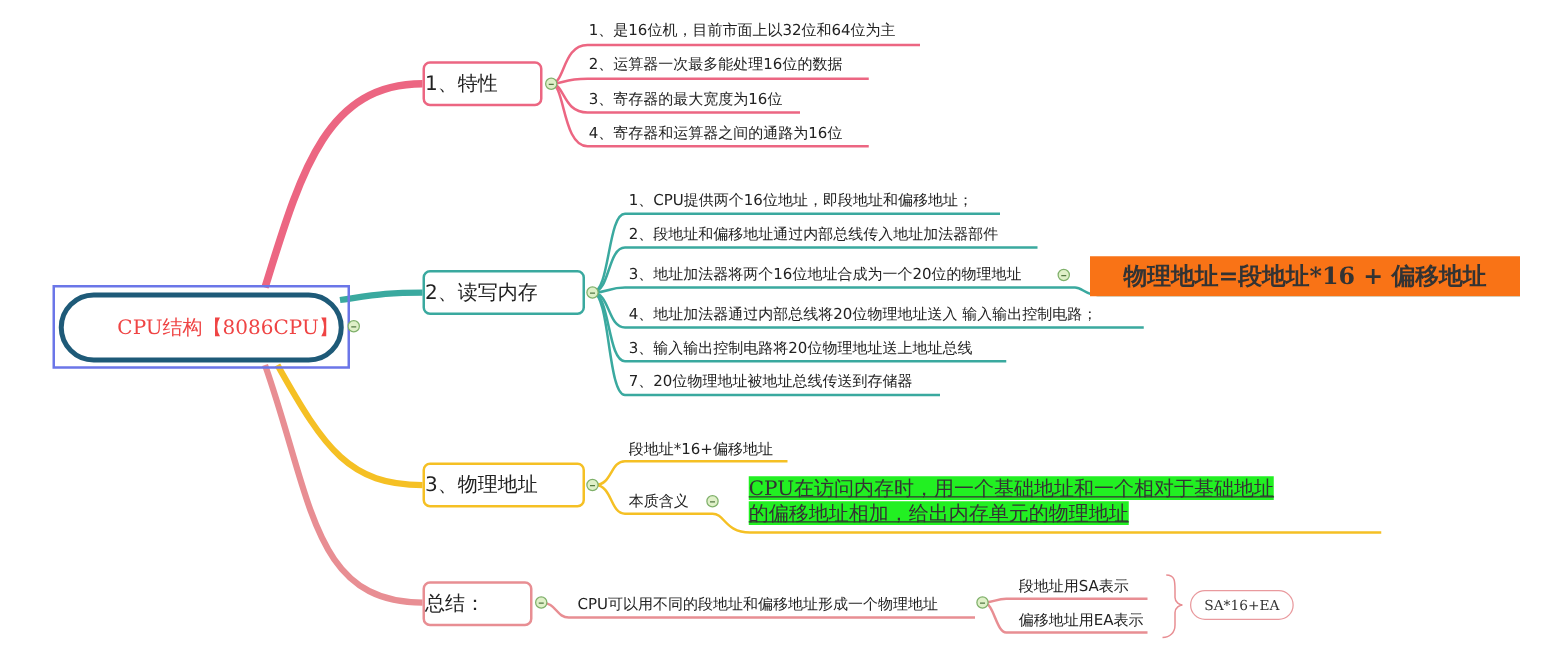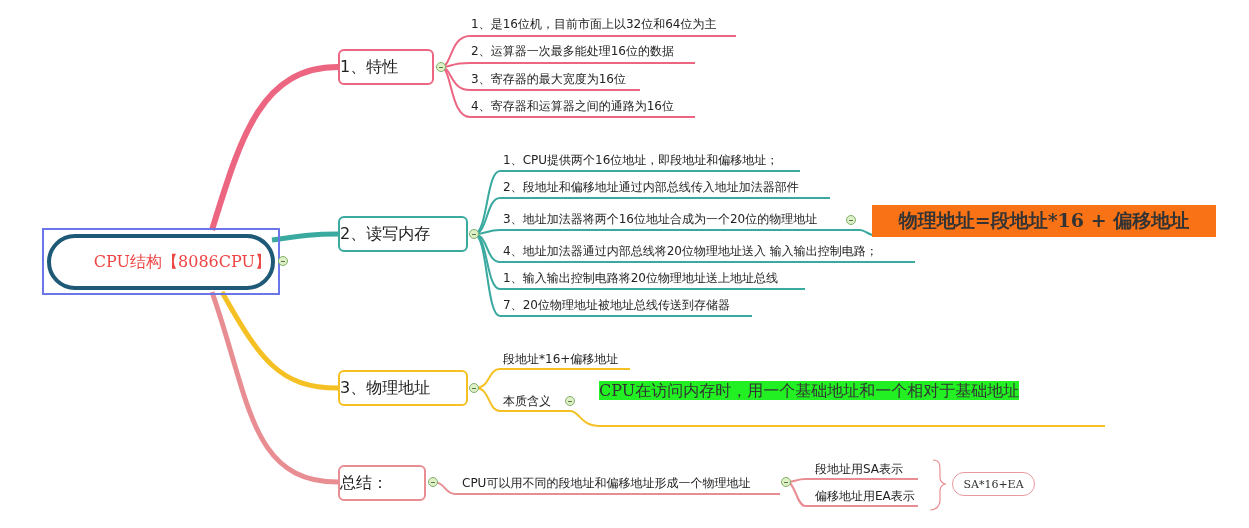--- a/index.html
+++ b/index.html
@@ -16,21 +16,21 @@
           font-family:"DejaVu Serif","Liberation Serif",serif; font-size:16px; color:#ef4444; }
   .leaf { position:absolute; font-size:12px; color:#222; white-space:nowrap; line-height:14px; }
   .collapse { position:absolute; width:10px; height:10px; border-radius:50%; box-sizing:border-box;
               border:1px solid #7fb06a; background:#dff0c8; }
   .collapse::after { content:""; position:absolute; left:2px; right:2px; top:4px; height:1px; background:#557a44; }
   .formula { position:absolute; left:872px; top:205px; width:344px; height:32px; background:#f97316;
              display:flex; align-items:center; justify-content:center;
              font-family:"DejaVu Serif","Liberation Serif",serif; font-weight:bold; font-size:19px; color:#333; }
   .meaning { position:absolute; left:599px; top:381px; width:490px; font-size:16px; line-height:20px;
              font-family:"DejaVu Serif","Liberation Serif",serif; color:#333; }
-  .meaning span { background:#22f022; }
+  .meaning span { background:#22f022;text-decoration:underline; }
   .pill { position:absolute; left:952px; top:472px; width:83px; height:24px; box-sizing:border-box;
           border:1px solid #e99a9e; border-radius:12px; display:flex; align-items:center; justify-content:center;
           font-size:11px; font-family:"DejaVu Serif","Liberation Serif",serif; color:#333; }
 </style>
 </head>
 <body>
 
 <svg class="links" viewBox="0 0 1249 528">
 
   <path d="M212 230 C 240 140, 260 67, 338 67" stroke="#ec6682" stroke-width="6" fill="none"></path>
@@ -88,35 +88,36 @@
 
 <div class="topic" style="left:338px;top:216px;width:130px;height:36px;border-color:#3aa99f;">
   <span>2、读写内存</span>
 </div>
 <div class="collapse" style="left:469px;top:229px;"></div>
 <div class="leaf" style="left:503px;top:153px;">1、CPU提供两个16位地址，即段地址和偏移地址；</div>
 <div class="leaf" style="left:503px;top:180px;">2、段地址和偏移地址通过内部总线传入地址加法器部件</div>
 <div class="leaf" style="left:503px;top:212px;">3、地址加法器将两个16位地址合成为一个20位的物理地址</div>
 <div class="collapse" style="left:846px;top:215px;"></div>
 <div class="leaf" style="left:503px;top:244px;">4、地址加法器通过内部总线将20位物理地址送入 输入输出控制电路；</div>
-<div class="leaf" style="left:503px;top:271px;">1、输入输出控制电路将20位物理地址送上地址总线</div>
+<div class="leaf" style="left:503px;top:271px;">3、输入输出控制电路将20位物理地址送上地址总线</div>
 <div class="leaf" style="left:503px;top:298px;">7、20位物理地址被地址总线传送到存储器</div>
 <div class="formula">
   <span>物理地址=段地址*16 + 偏移地址</span>
 </div>
 
 <div class="topic" style="left:338px;top:370px;width:130px;height:36px;border-color:#f5c024;">
   <span>3、物理地址</span>
 </div>
 <div class="collapse" style="left:469px;top:383px;"></div>
 <div class="leaf" style="left:503px;top:352px;">段地址*16+偏移地址</div>
 <div class="leaf" style="left:503px;top:394px;">本质含义</div>
 <div class="collapse" style="left:565px;top:396px;"></div>
 <div class="meaning">
   <span>CPU在访问内存时，用一个基础地址和一个相对于基础地址</span><br>
+  <span>的偏移地址相加，给出内存单元的物理地址</span>
 </div>
 
 <div class="topic" style="left:338px;top:465px;width:88px;height:36px;border-color:#e88e93;">
   <span>总结：</span>
 </div>
 <div class="collapse" style="left:428px;top:477px;"></div>
 <div class="leaf" style="left:462px;top:476px;">CPU可以用不同的段地址和偏移地址形成一个物理地址</div>
 <div class="collapse" style="left:781px;top:477px;"></div>
 <div class="leaf" style="left:815px;top:462px;">段地址用SA表示</div>
 <div class="leaf" style="left:815px;top:489px;">偏移地址用EA表示</div>

